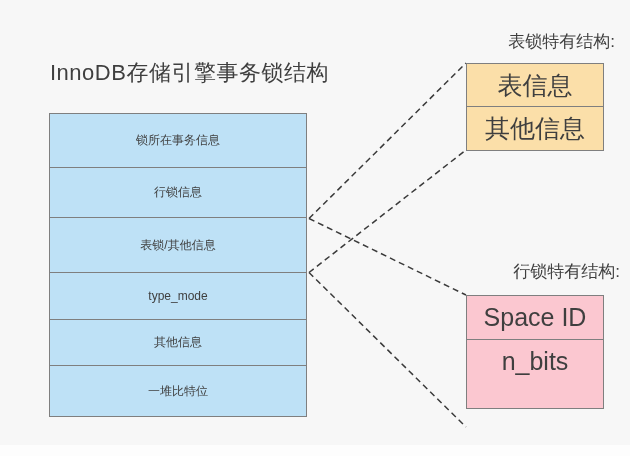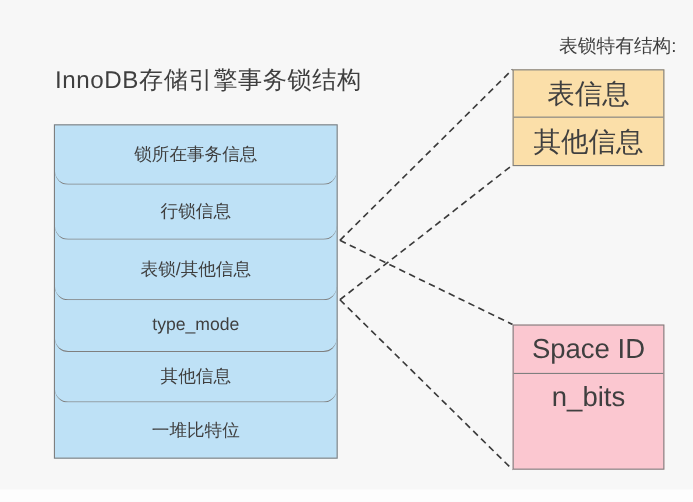--- a/index.html
+++ b/index.html
@@ -55,24 +55,23 @@
     background: var(--blue, #bee1f6);
     border: 1px solid var(--border, #7f7f7f);
     box-sizing: border-box;
     display: grid;
     grid-template-rows: 54px 50px 55px 47px 46px auto;
   }
   .main-table .cell {
     display: flex;
     align-items: center;
     justify-content: center;
-    font-size: 16px;
+    font-size: 12px;
     color: var(--text, #3f3f3f);
     border-bottom: 1px solid var(--border, #7f7f7f);
-    border-radius: 12px;
   }
   .main-table .cell:last-child { border-bottom: none; }
   .side-label {
     position: absolute;
     width: 160px;
     text-align: right;
     font-size: 17px;
     color: var(--text, #454545);
     white-space: nowrap;
   }
@@ -97,21 +96,21 @@
   }
   .side-table .cell:last-child { border-bottom: none; }
   .table-lock-table {
     top: 63px;
     height: 88px;
     background: var(--orange, #fbdfa9);
     grid-template-rows: 43px auto;
   }
   .row-lock-table {
     top: 295px;
-    height: 132px;
+    height: 114px;
     background: var(--pink, #fbc7d0);
     grid-template-rows: 44px 43px auto;
   }
 </style>
 </head>
 <body>
 
 <div class="stage">
 
   <svg class="connectors" viewBox="0 0 630 456" xmlns="http://www.w3.org/2000/svg">
@@ -131,19 +130,20 @@
     <div class="cell">其他信息</div>
     <div class="cell">一堆比特位</div>
   </div>
 
   <div class="side-label label-table-lock">表锁特有结构:</div>
   <div class="side-table table-lock-table">
     <div class="cell">表信息</div>
     <div class="cell">其他信息</div>
   </div>
 
+  <div class="side-label label-row-lock">行锁特有结构:</div>
   <div class="side-table row-lock-table">
     <div class="cell">Space ID</div>
     <div class="cell">n_bits</div>
   </div>
 
   <div class="bottom-strip"></div>
 </div>
 
 </body></html>

